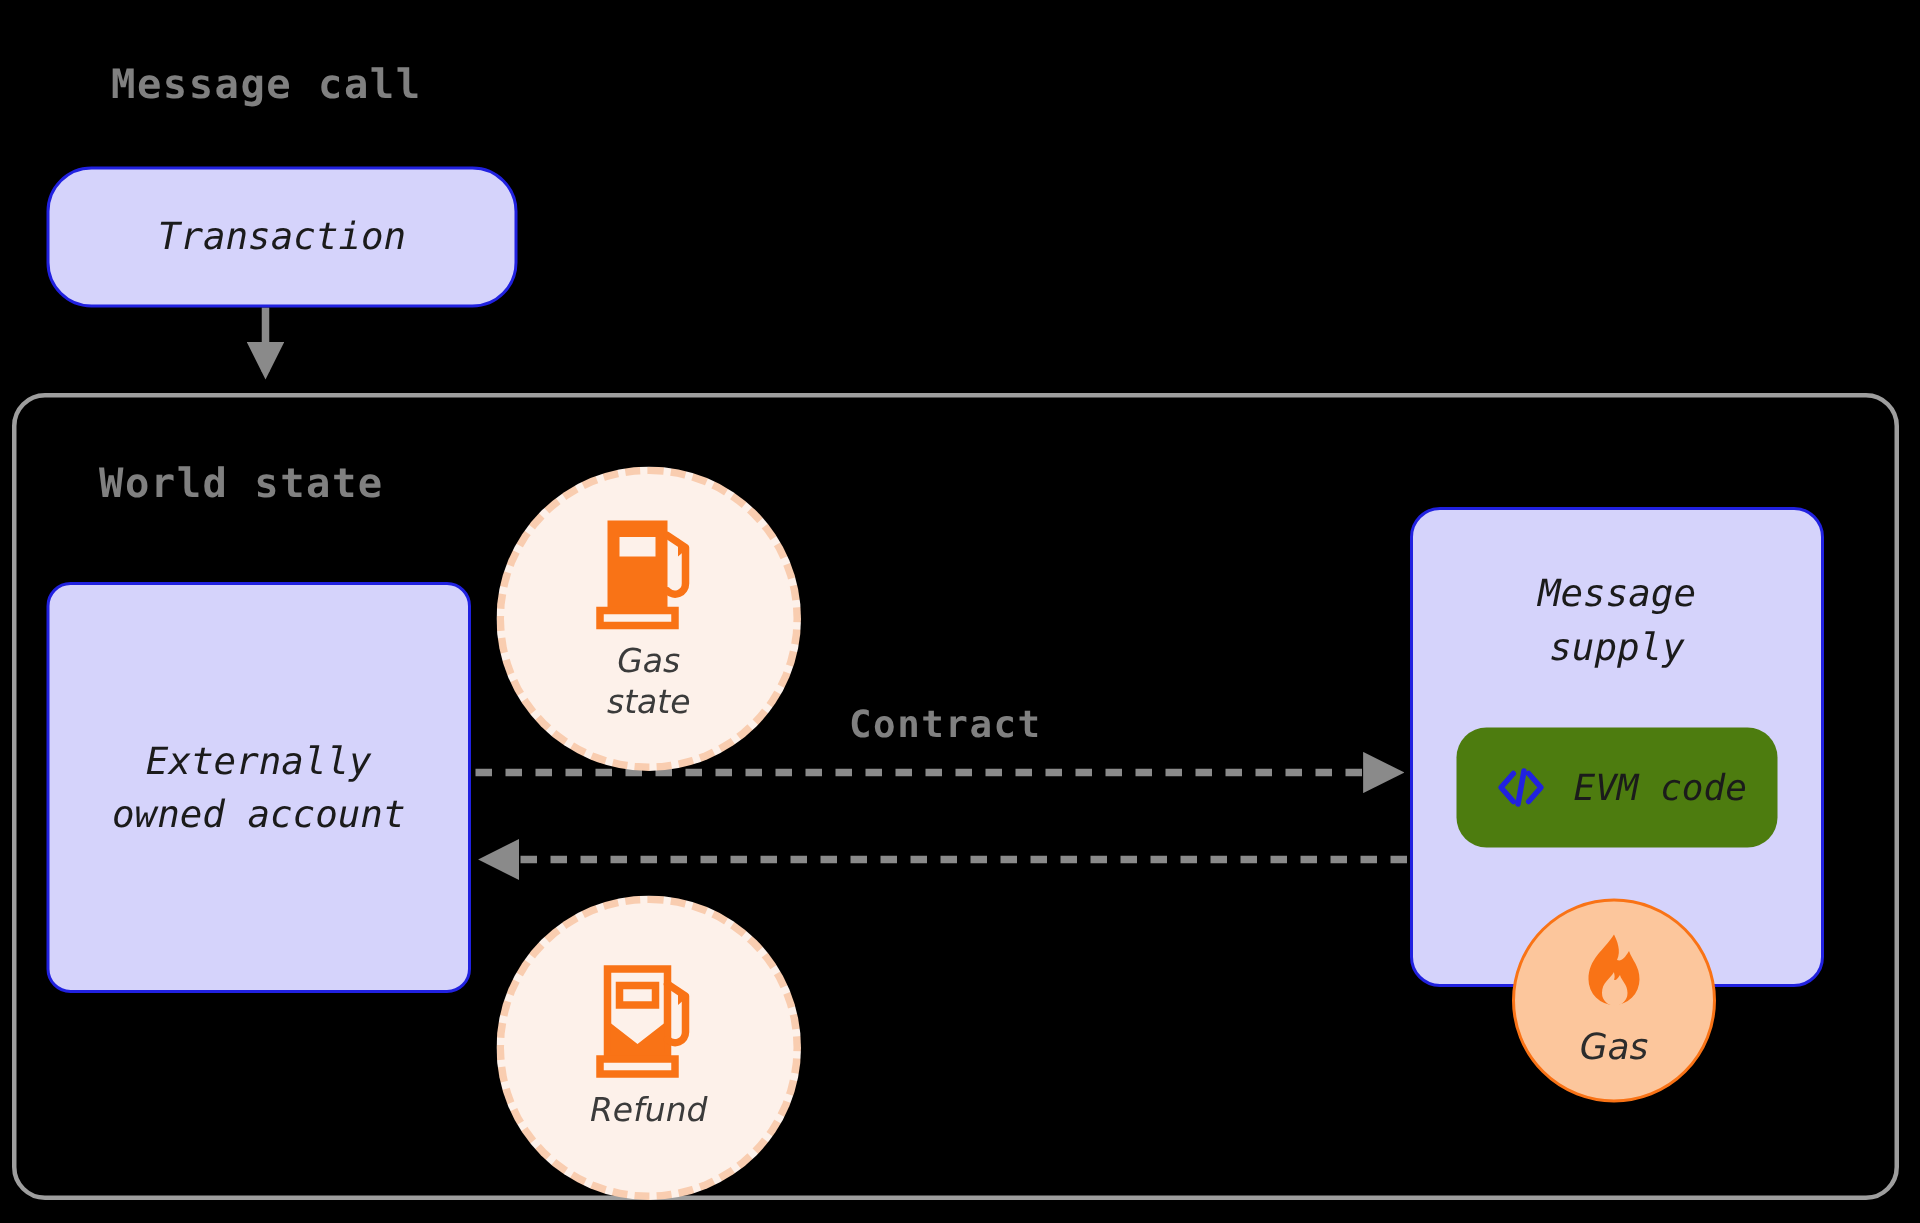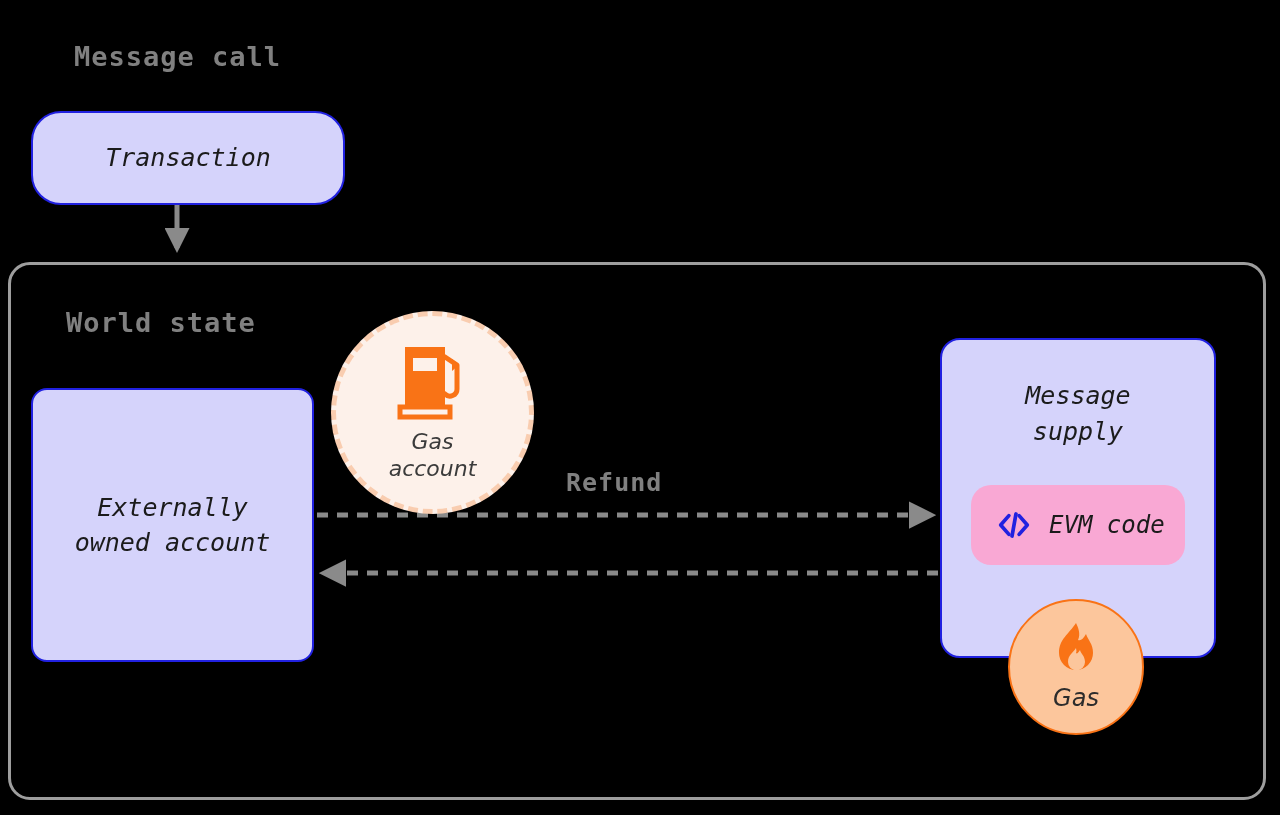--- a/index.html
+++ b/index.html
@@ -97,21 +97,21 @@
   }
   .node-line { display: block; }
 
   
   #evm-code-pill {
     position: absolute;
     left: 971px;
     top: 485px;
     width: 214px;
     height: 80px;
-    background: #f9a8d4;
+    background: #4d7c0f;
     border-radius: 20px;
     display: flex;
     align-items: center;
     justify-content: flex-start;
     padding-left: 24px;
     box-sizing: border-box;
   }
   #evm-code-pill .code-icon {
     width: 38px;
     height: 34px;
@@ -227,21 +227,21 @@
 
     <g>
       <line x1="317" y1="515" x2="928" y2="515" stroke="#8a8a8a" stroke-width="5" stroke-dasharray="11 9" marker-end="url(#arrow-dash-r)"></line>
     </g>
 
     <g>
       <line x1="938" y1="573" x2="327" y2="573" stroke="#8a8a8a" stroke-width="5" stroke-dasharray="11 9" marker-end="url(#arrow-dash-l)"></line>
     </g>
   </svg>
 
-  <div class="heading" id="message-label">Refund</div>
+  <div class="heading" id="message-label">Contract</div>
 
   <div class="node-box" id="transaction-box">
     <span class="node-line">Transaction</span>
   </div>
 
   <div class="node-box" id="eoa-box">
     <span class="node-line">Externally</span>
     <span class="node-line">owned account</span>
   </div>
 
@@ -266,24 +266,42 @@
 
       <rect x="16" y="15" width="24" height="13" fill="#fdf1ea"></rect>
 
       <rect x="3" y="64" width="50" height="10" fill="none" stroke="#f97316" stroke-width="5"></rect>
 
       <path d="M48 14 L60 22 L60 46 a7 7 0 0 1 -12 5" fill="none" stroke="#f97316" stroke-width="5" stroke-linecap="round" stroke-linejoin="round"></path>
       <path d="M55 16 L62 22 L55 28 z" fill="#f97316"></path>
     </svg>
     <div class="circle-label">
       <span class="lbl-line">Gas</span>
-      <span class="lbl-line">account</span>
+      <span class="lbl-line">state</span>
     </div>
   </div>
 
+  <div class="dashed-circle" id="refund-circle">
+    <svg class="pump-icon" width="72" height="78" viewBox="0 0 72 78" xmlns="http://www.w3.org/2000/svg">
+
+      <rect x="8" y="4" width="40" height="58" fill="none" stroke="#f97316" stroke-width="5"></rect>
+
+      <path d="M10 40 L28 54 L46 40 L46 60 L10 60 z" fill="#f97316"></path>
+
+      <rect x="16" y="15" width="24" height="13" fill="none" stroke="#f97316" stroke-width="5"></rect>
+
+      <rect x="3" y="64" width="50" height="10" fill="none" stroke="#f97316" stroke-width="5"></rect>
+
+      <path d="M48 14 L60 22 L60 46 a7 7 0 0 1 -12 5" fill="none" stroke="#f97316" stroke-width="5" stroke-linecap="round" stroke-linejoin="round"></path>
+      <path d="M55 16 L62 22 L55 28 z" fill="#f97316"></path>
+    </svg>
+    <div class="circle-label">
+      <span class="lbl-line">Refund</span>
+    </div>
+  </div>
 
   <div id="gas-badge">
     <svg width="54" height="60" viewBox="0 0 54 60" xmlns="http://www.w3.org/2000/svg">
       <path d="M27 1 C20 12 10 17 10 31 a17 17 0 0 0 34 0
                c0 -9 -5 -13 -7 -19 c-3 5 -5 7 -8 6 c3 -6 0 -13 -2 -17 z" fill="#f97316"></path>
       <path d="M27 26 c-3 5 -8 7 -8 14 a8.5 8.5 0 0 0 17 0
                c0 -6 -4 -8 -5 -12 c-2 3 -3 4 -4 3 c1 -2 0 -4 0 -5 z" fill="#fcc69c"></path>
     </svg>
     <span class="badge-label">Gas</span>
   </div>

